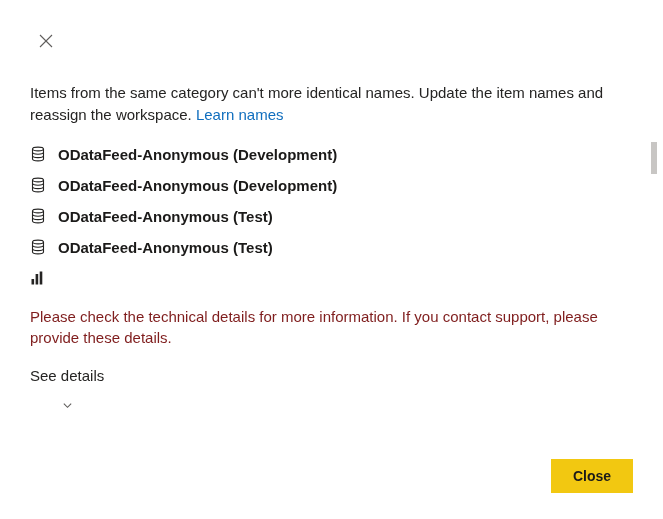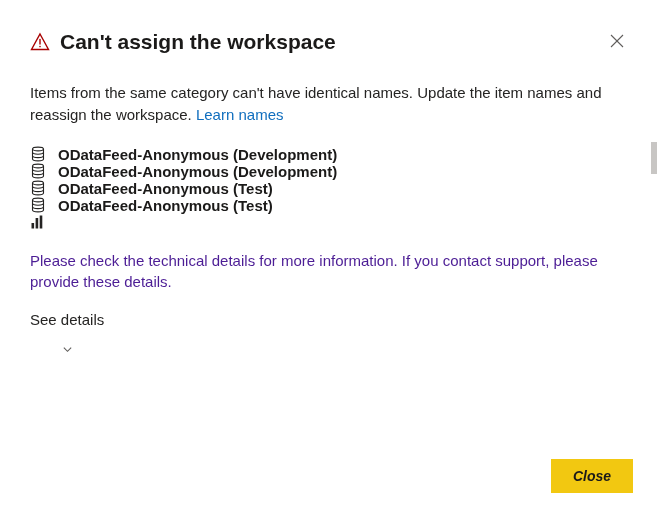--- a/index.html
+++ b/index.html
@@ -71,41 +71,42 @@
       top: -4px;
       right: -24px;
       width: 6px;
       height: 32px;
       background: #c8c6c4;
       border-radius: 0;
     }
     .items-list {
       display: flex;
       flex-direction: column;
+      gap: 14px;
       margin-bottom: 20px;
     }
     .item-row {
       display: flex;
       align-items: center;
       gap: 12px;
     }
     .item-icon {
       width: 16px;
       height: 16px;
       flex-shrink: 0;
     }
     .item-label {
       font-size: 15px;
       font-weight: 600;
       color: #1b1a19;
     }
     .tech-text {
       font-size: 15px;
       line-height: 1.45;
-      color: #4c1d95;
+      color: #7f1d1d;
       margin-bottom: 18px;
       max-width: 600px;
     }
     .see-details {
       display: inline-flex;
       align-items: center;
       gap: 13px;
       font-size: 15px;
       color: #252423;
       cursor: pointer;
@@ -126,51 +127,40 @@
     }
     .close-btn {
       background: #f2c811;
       border: none;
       padding: 9px 22px;
       font-size: 14px;
       font-weight: 600;
       color: #1b1a19;
       cursor: pointer;
       font-family: inherit;
-      font-style: italic;
     }
   </style>
 </head>
 <body>
 
 
 
 <div class="header">
-  <div class="header-left">
-    <span class="warning-icon">
-      <svg viewBox="0 0 20 20" fill="none" stroke="#a80000" stroke-width="1.4">
-        <path d="M10 2 L18.5 17.5 L1.5 17.5 Z"></path>
-        <line x1="10" y1="7.5" x2="10" y2="12" stroke-linecap="round"></line>
-        <circle cx="10" cy="14.6" r="0.8" fill="#a80000" stroke="none"></circle>
-      </svg>
-    </span>
-    <h1 class="title">Can't assign the workspace</h1>
-  </div>
   <button class="close-x">
     <span>
       <svg viewBox="0 0 14 14" stroke="#605e5c" stroke-width="1.1">
         <line x1="1" y1="1" x2="13" y2="13"></line>
         <line x1="13" y1="1" x2="1" y2="13"></line>
       </svg>
     </span>
   </button>
 </div>
 
 <p class="desc">
-  <span>Items from the same category can't have identical names. Update the item names and reassign the workspace. </span><a class="learn-more">Learn names</a>
+  <span>Items from the same category can't more identical names. Update the item names and reassign the workspace. </span><a class="learn-more">Learn names</a>
 </p>
 
 <div class="content-wrap">
   <div class="scroll-indicator"></div>
 
   <div class="items-list">
     <div class="item-row">
       <span class="item-icon">
         <svg viewBox="0 0 16 16" fill="none" stroke="#252423" stroke-width="1.1">
           <ellipse cx="8" cy="3" rx="5.5" ry="1.9"></ellipse>

